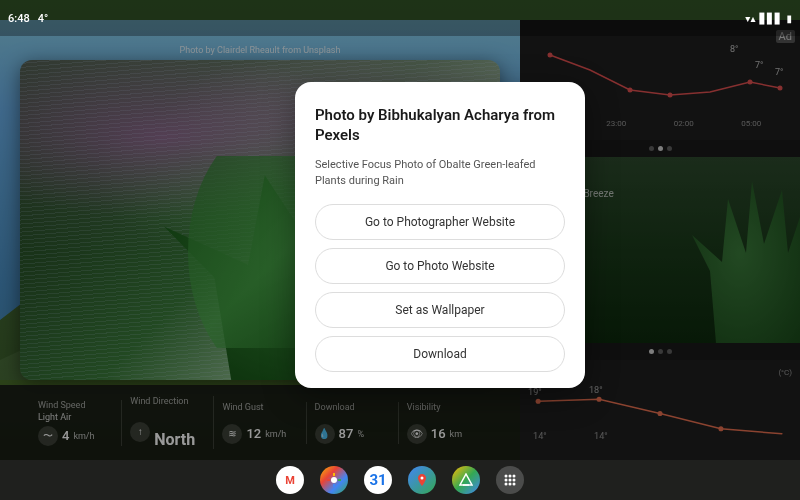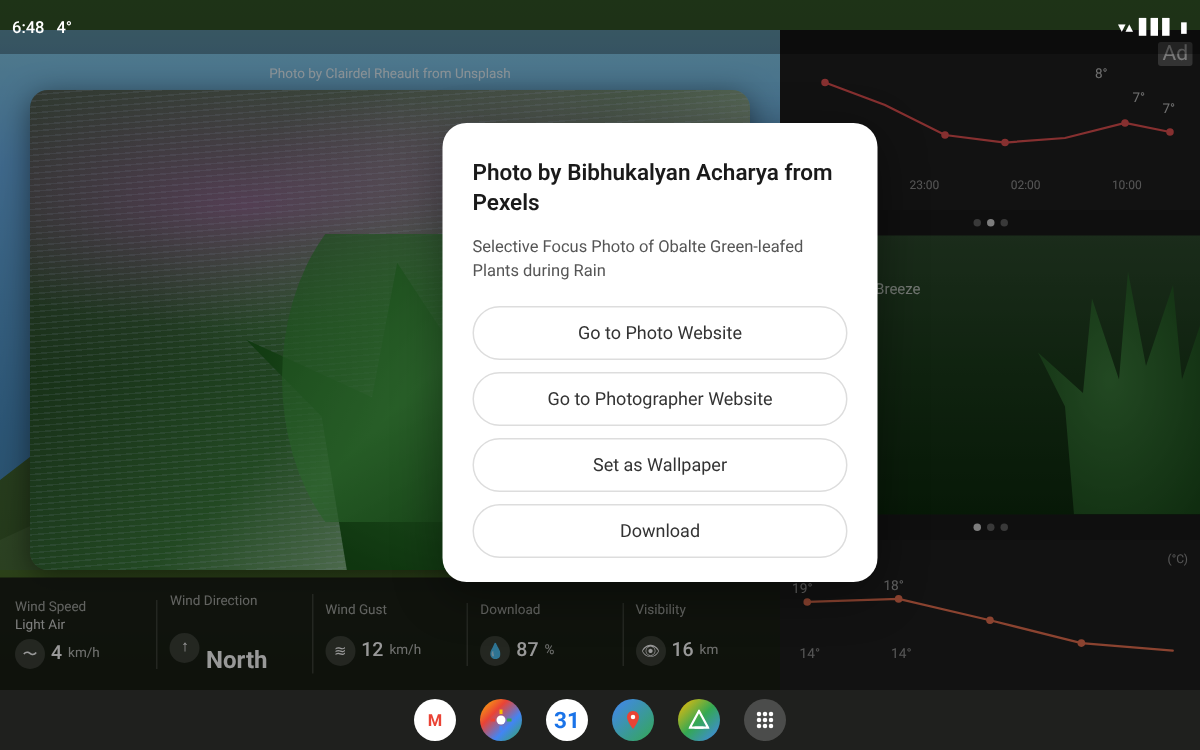--- a/index.html
+++ b/index.html
@@ -168,21 +168,21 @@
     
     .weather-bar {
       position: absolute;
       bottom: 0;
       left: 0;
       right: 0;
       height: 75px;
       background: rgba(20,20,20,0.85);
       display: flex;
       align-items: center;
-      padding: 0 2px;
+      padding: 0 30px;
       gap: 0;
       z-index: 20;
     }
 
     .weather-item {
       flex: 1;
       display: flex;
       flex-direction: column;
       align-items: flex-start;
       padding: 0 8px;
@@ -542,41 +542,41 @@
           <span class="weather-unit">km</span>
         </div>
       </div>
     </div>
   </div>
 
   <div class="right-panel">
 
     <div class="temp-graph">
       <div style="position:absolute;top:5px;right:5px;">
-        <span style="background:rgba(255,255,255,0.25);color:rgba(255,255,255,0.7);font-size:14px;padding:0 3px;border-radius:2px;margin-left:39px;">Ad</span>
+        <span style="background:rgba(255,255,255,0.25);color:rgba(255,255,255,0.7);font-size:11px;padding:0 3px;border-radius:2px;margin-left:39px;">Ad</span>
       </div>
       <svg class="graph-svg" viewBox="0 0 260 70">
 
         <text x="200" y="12" fill="rgba(255,255,255,0.7)" font-size="9">8°</text>
         <text x="225" y="28" fill="rgba(255,255,255,0.7)" font-size="9">7°</text>
         <text x="245" y="35" fill="rgba(255,255,255,0.7)" font-size="9">7°</text>
 
         <polyline points="20,15 60,30 100,50 140,55 180,52 220,42 250,48" fill="none" stroke="#e05050" stroke-width="1.5" stroke-linecap="round"></polyline>
 
         <circle cx="20" cy="15" r="2.5" fill="#e05050"></circle>
         <circle cx="100" cy="50" r="2.5" fill="#e05050"></circle>
         <circle cx="140" cy="55" r="2.5" fill="#e05050"></circle>
         <circle cx="220" cy="42" r="2.5" fill="#e05050"></circle>
         <circle cx="250" cy="48" r="2.5" fill="#e05050"></circle>
       </svg>
       <div class="graph-labels">
         <span class="graph-label"></span>
         <span class="graph-label">23:00</span>
         <span class="graph-label">02:00</span>
-        <span class="graph-label">10:00</span>
+        <span class="graph-label">05:00</span>
       </div>
     </div>
 
     <div class="dots-nav">
       <div class="dot"></div>
       <div class="dot active"></div>
       <div class="dot"></div>
     </div>
 
     <div class="right-weather">
@@ -611,22 +611,22 @@
       </svg>
     </div>
 
   </div>
 </div>
 
 <div class="modal-overlay">
   <div class="modal">
     <div class="modal-title">Photo by Bibhukalyan Acharya from Pexels</div>
     <div class="modal-description">Selective Focus Photo of Obalte Green-leafed Plants during Rain</div>
+    <button class="modal-btn">Go to Photographer Website</button>
     <button class="modal-btn">Go to Photo Website</button>
-    <button class="modal-btn">Go to Photographer Website</button>
     <button class="modal-btn">Set as Wallpaper</button>
     <button class="modal-btn">Download</button>
   </div>
 </div>
 
 <div class="taskbar">
   <div class="taskbar-icon taskbar-gmail">M</div>
   <div class="taskbar-icon taskbar-photos">
     <svg width="16" height="16" viewBox="0 0 16 16">
       <circle cx="8" cy="8" r="3" fill="white"></circle>

